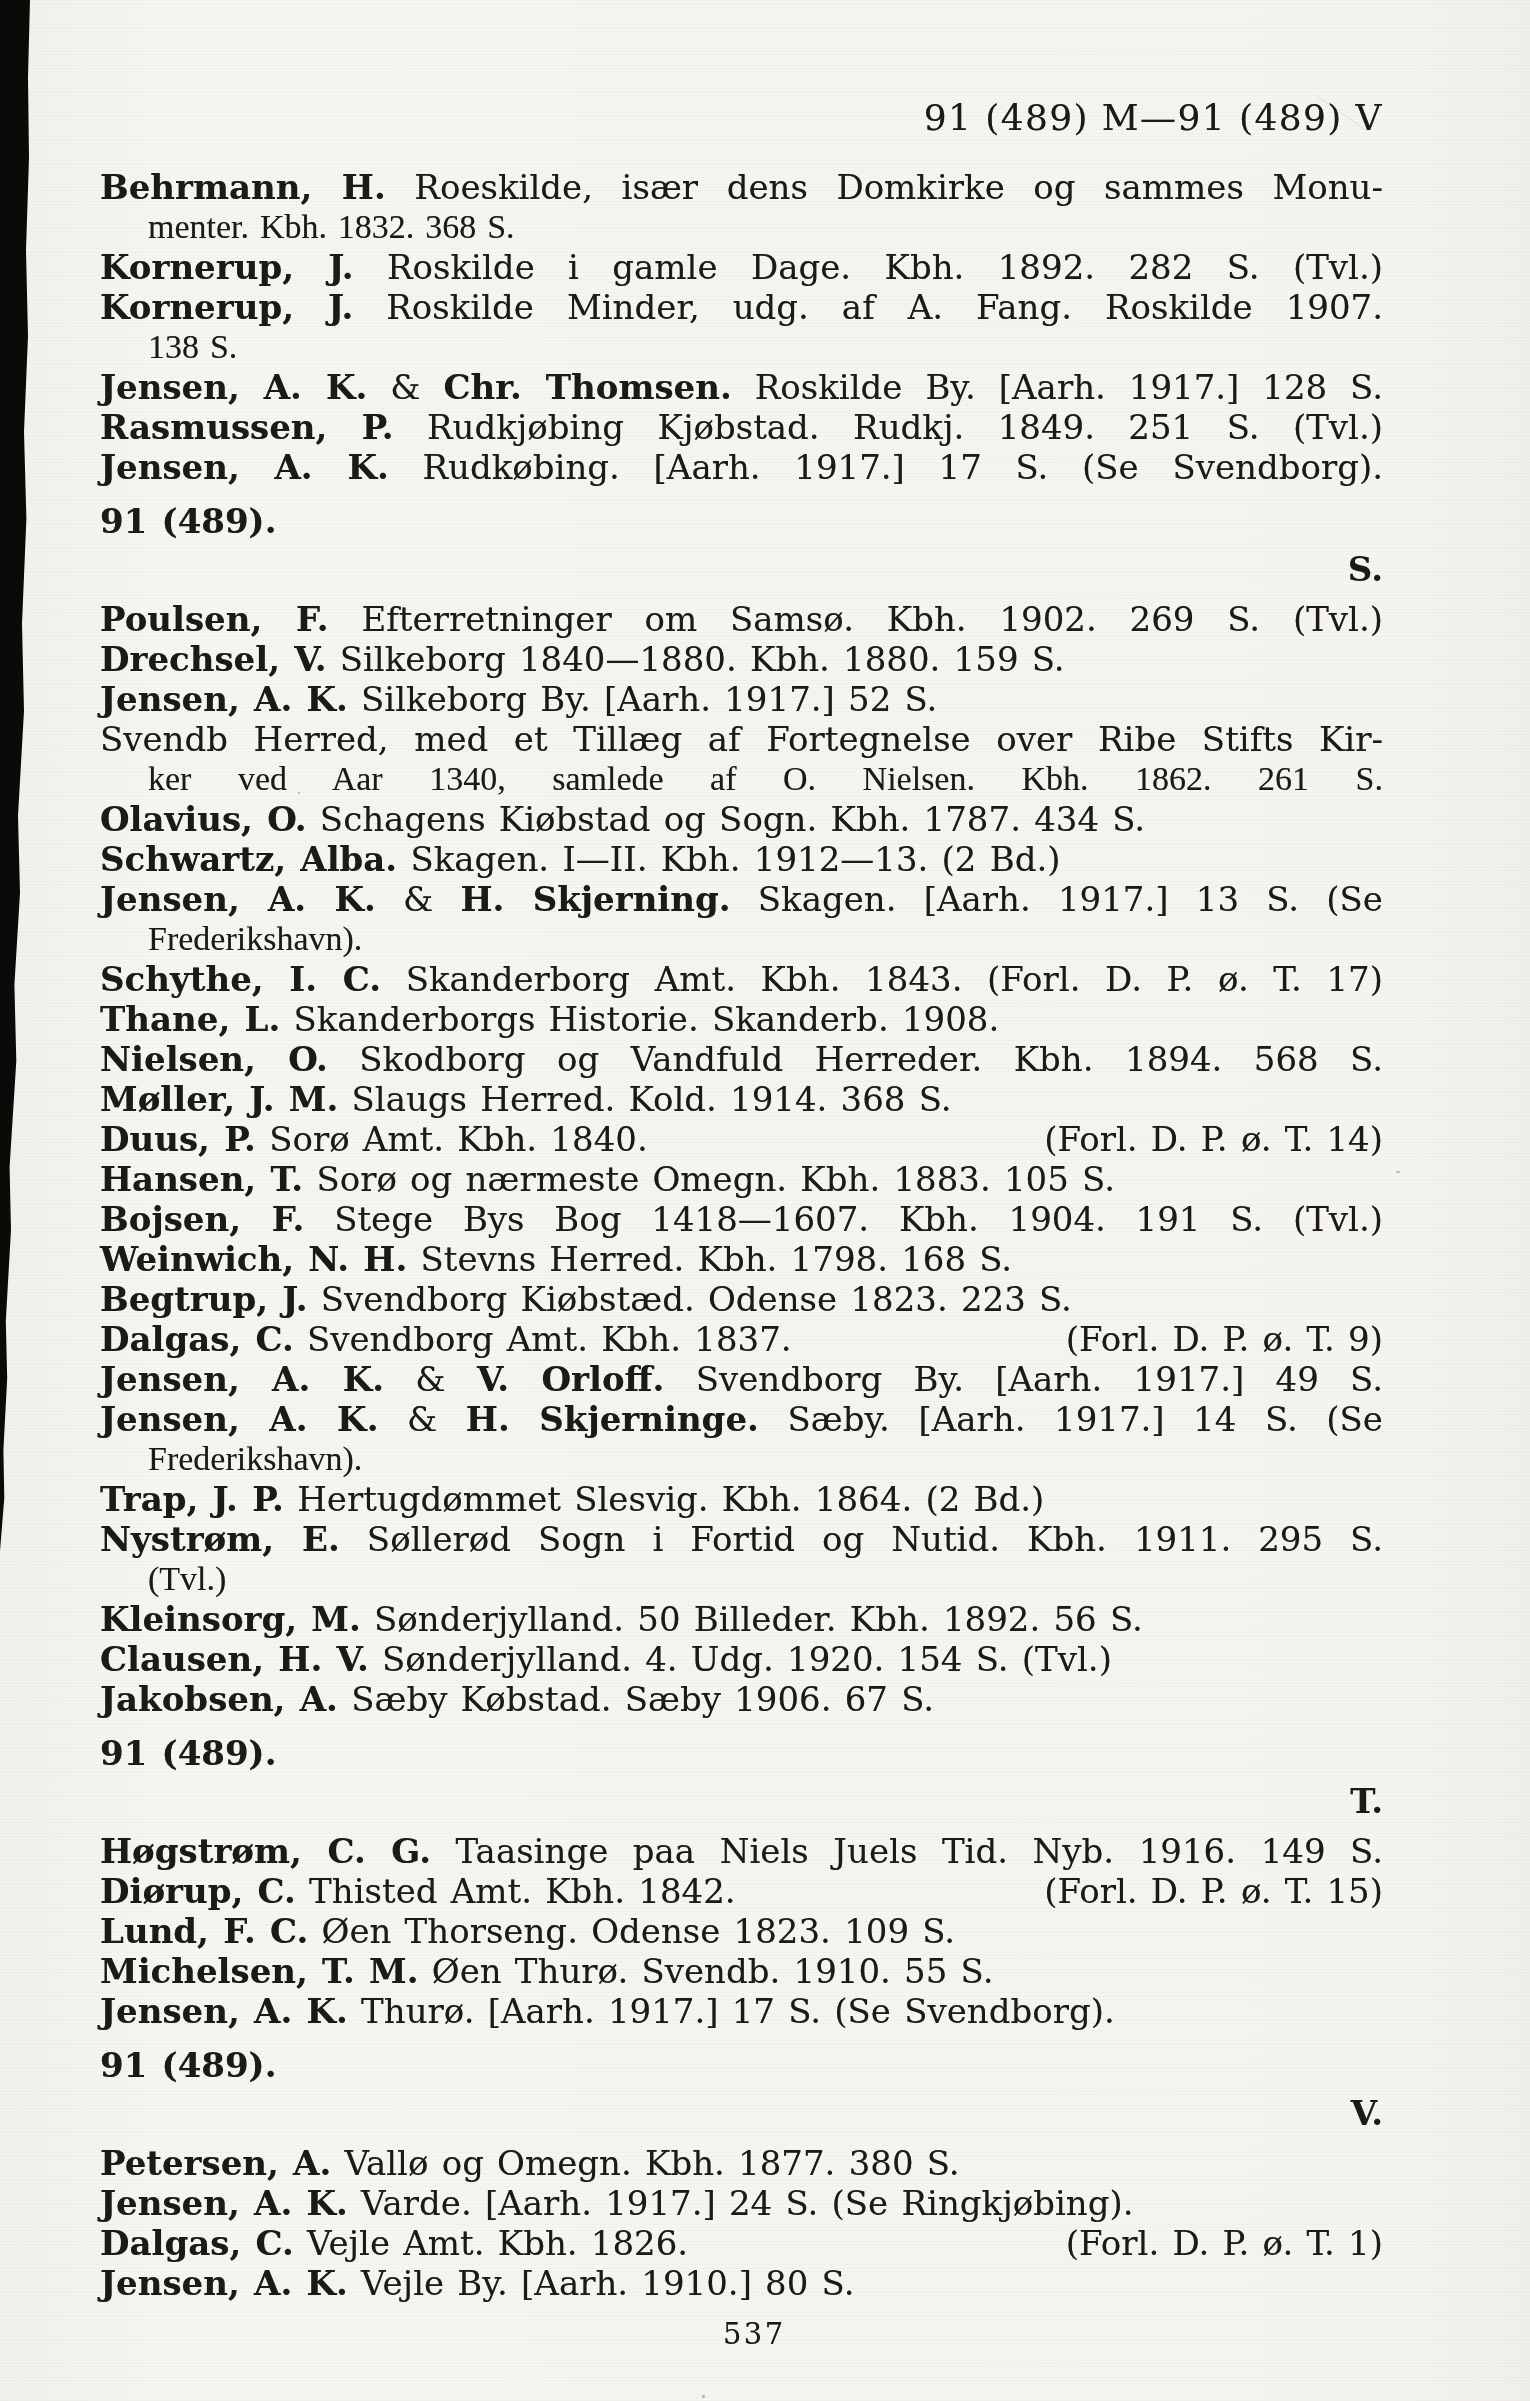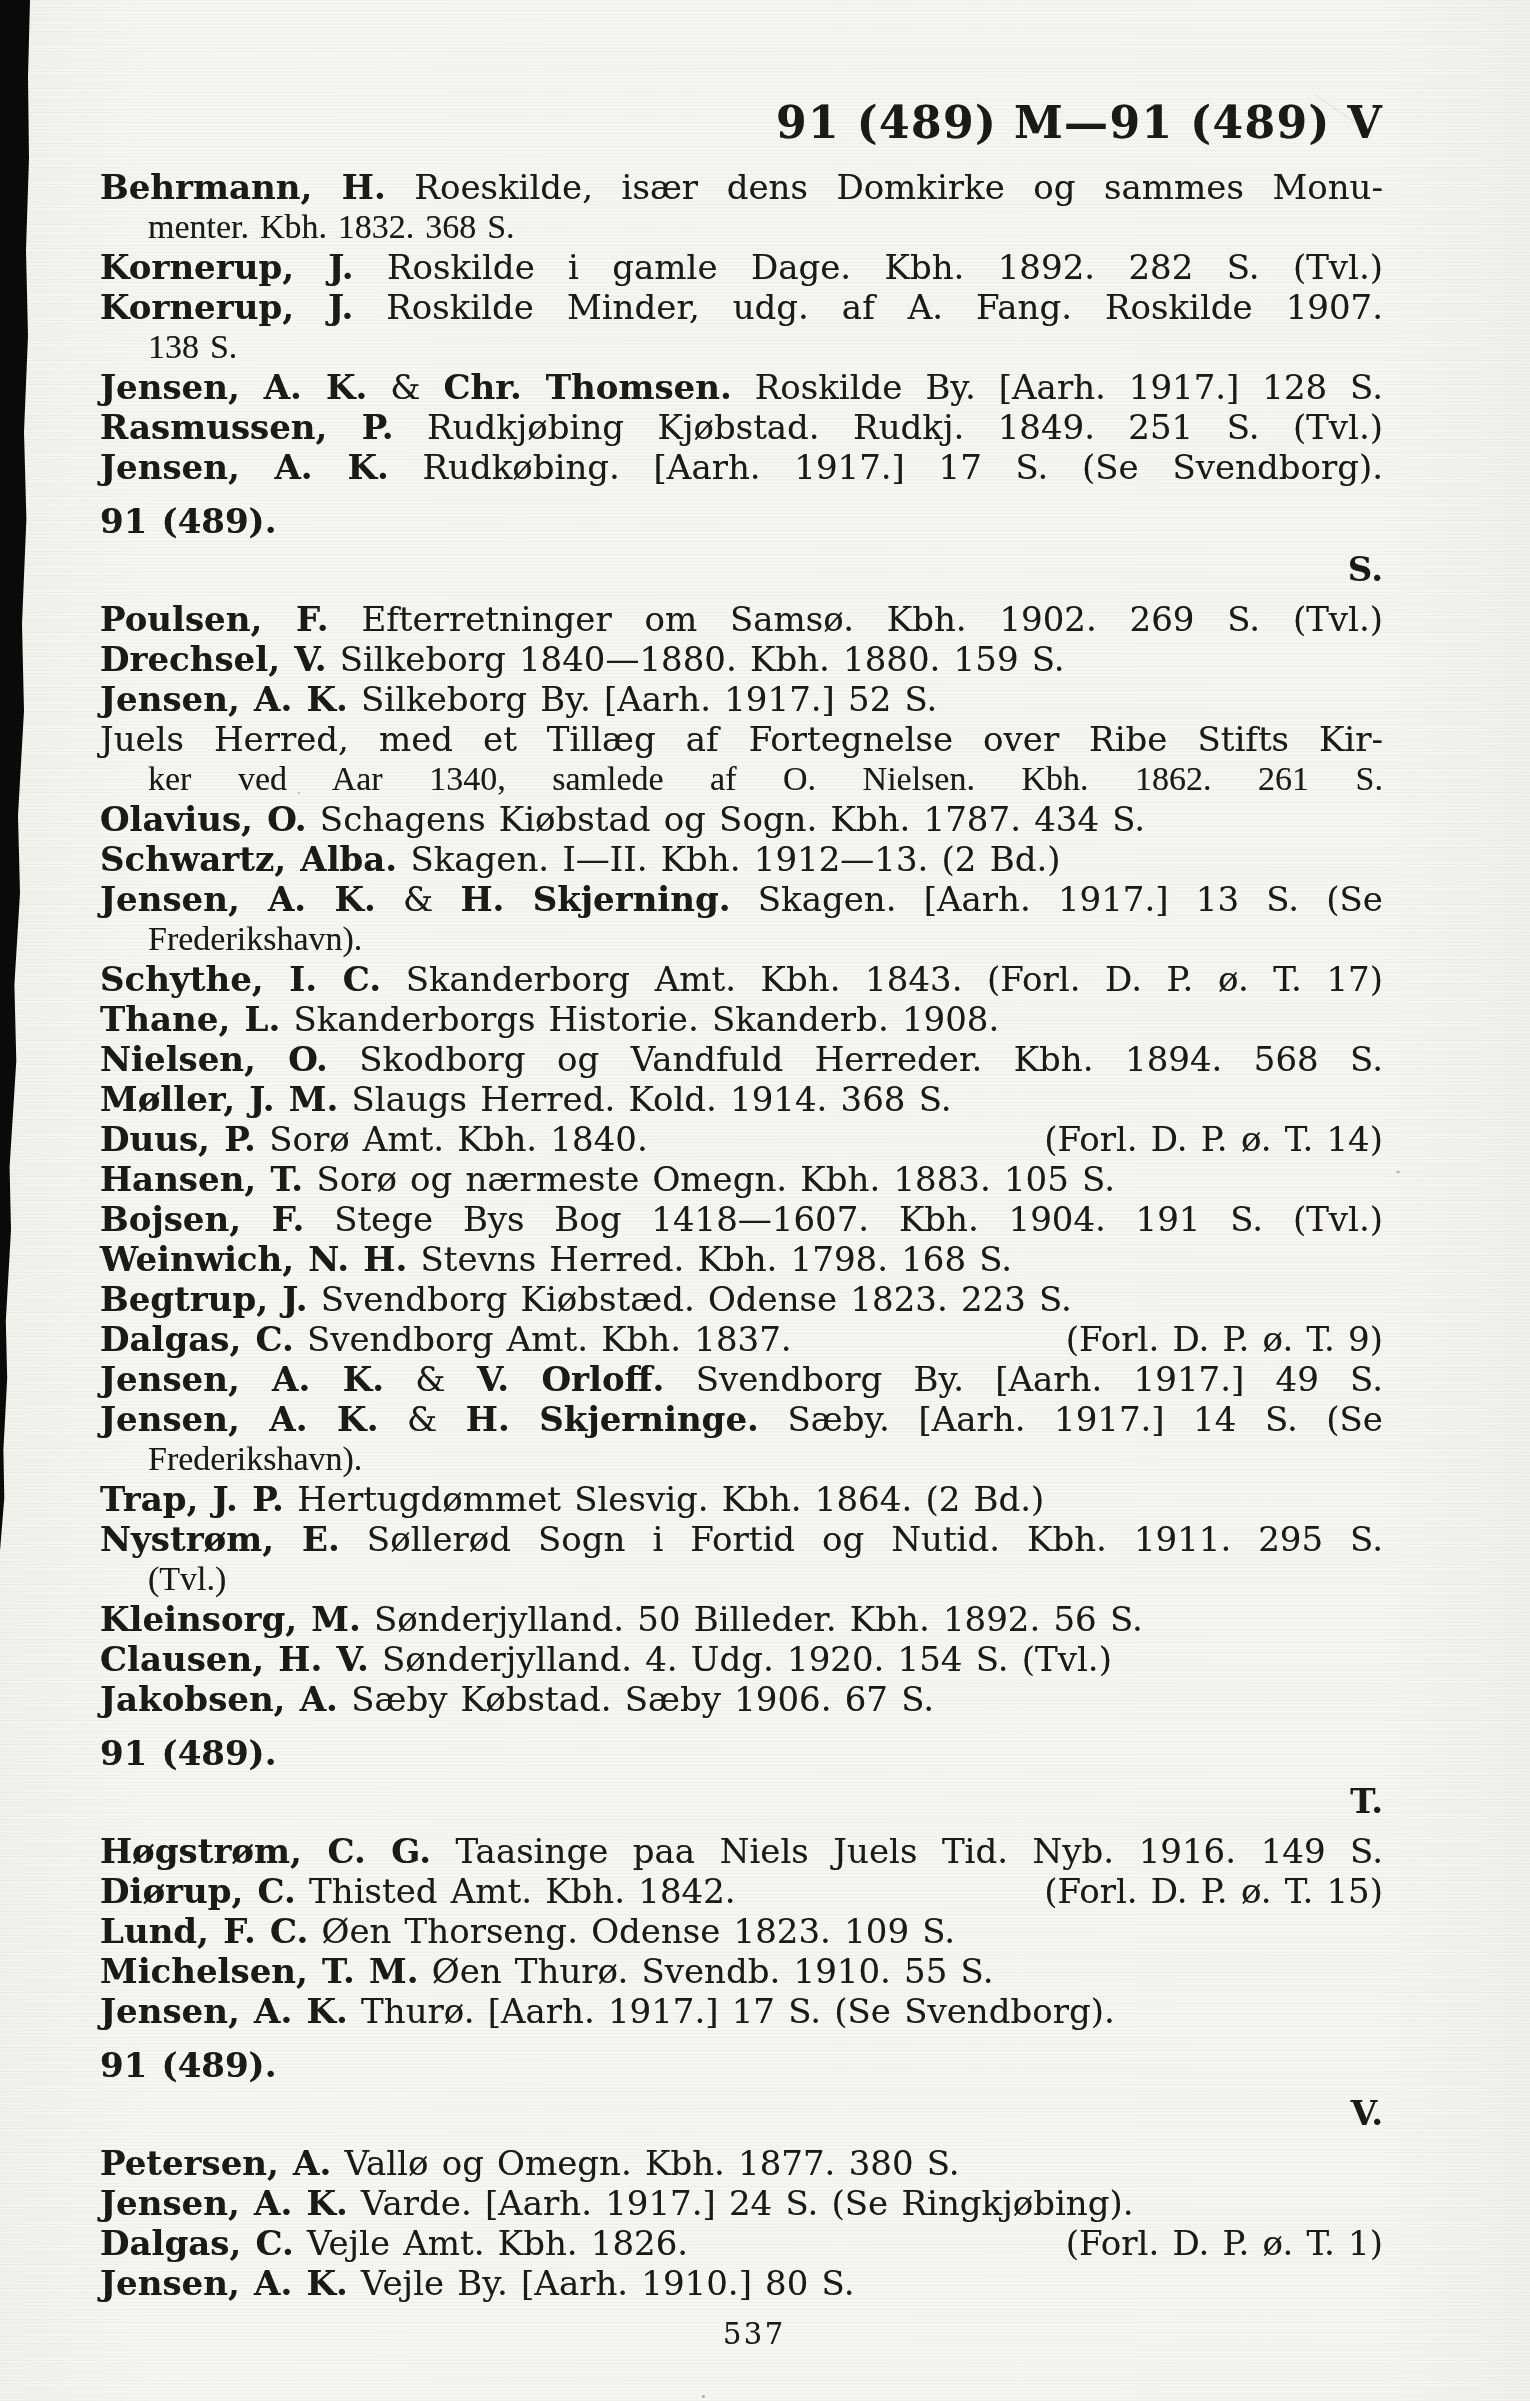--- a/index.html
+++ b/index.html
@@ -24,21 +24,21 @@
       20px 893px, 14.4px 985px, 16.3px 1061px, 9.6px 1167px, 11px 1230px,
       5.8px 1321px, 7.2px 1378px, 3.4px 1450px, 4.3px 1498px, 0 1551px);
   }
   .scratch{
     position:absolute;left:1341px;top:82px;width:1.4px;height:62px;
     background:rgba(60,55,48,0.10);transform:rotate(-55deg);
   }
   .speck{position:absolute;background:rgba(55,50,44,0.35);border-radius:50%;}
   .runhead{
     position:absolute;top:97px;right:147px;
-    font-size:44px;font-weight:bold;letter-spacing:1.4px;white-space:nowrap;
+    font-size:36px;font-weight:normal;letter-spacing:1.4px;white-space:nowrap;
     text-shadow:0 0 0.5px rgba(20,18,15,0.45);
   }
   .content{
     position:absolute;left:100px;right:147px;top:167px;
     font-size:34px;line-height:40px;word-spacing:2.4px;
     text-shadow:0 0 0.5px rgba(20,18,15,0.40);
   }
   .line{min-height:40px;}
   .line.ind{padding-left:48px;font-family:Liberation Serif, serif;}
   .line.just{text-align:justify;text-align-last:justify;}
@@ -72,21 +72,21 @@
       <div class="line just"><span><span class="b">Jensen, A. K.</span><span> &amp; </span><span class="b">Chr. Thomsen.</span><span> Roskilde By. [Aarh. 1917.] 128 S.</span></span></div>
       <div class="line just"><span><span class="b">Rasmussen, P.</span><span> Rudkjøbing Kjøbstad. Rudkj. 1849. 251 S. (Tvl.)</span></span></div>
       <div class="line just"><span><span class="b">Jensen, A. K.</span><span> Rudkøbing. [Aarh. 1917.] 17 S. (Se Svendborg).</span></span></div>
       <div class="line flex section">
         <span><span class="b">91 (489).</span></span>
         <span class="b">S.</span>
       </div>
       <div class="line just"><span><span class="b">Poulsen, F.</span><span> Efterretninger om Samsø. Kbh. 1902. 269 S. (Tvl.)</span></span></div>
       <div class="line"><span><span class="b">Drechsel, V.</span><span> Silkeborg 1840—1880. Kbh. 1880. 159 S.</span></span></div>
       <div class="line"><span><span class="b">Jensen, A. K.</span><span> Silkeborg By. [Aarh. 1917.] 52 S.</span></span></div>
-      <div class="line just"><span><span>Juels Herred, med et Tillæg af Fortegnelse over Ribe Stifts Kir-</span></span></div>
+      <div class="line just"><span><span>Svendb Herred, med et Tillæg af Fortegnelse over Ribe Stifts Kir-</span></span></div>
       <div class="line ind just"><span><span>ker ved Aar 1340, samlede af O. Nielsen. Kbh. 1862. 261 S.</span></span></div>
       <div class="line"><span><span class="b">Olavius, O.</span><span> Schagens Kiøbstad og Sogn. Kbh. 1787. 434 S.</span></span></div>
       <div class="line"><span><span class="b">Schwartz, Alba.</span><span> Skagen. I—II. Kbh. 1912—13. (2 Bd.)</span></span></div>
       <div class="line just"><span><span class="b">Jensen, A. K.</span><span> &amp; </span><span class="b">H. Skjerning.</span><span> Skagen. [Aarh. 1917.] 13 S. (Se</span></span></div>
       <div class="line ind"><span><span>Frederikshavn).</span></span></div>
       <div class="line just"><span><span class="b">Schythe, I. C.</span><span> Skanderborg Amt. Kbh. 1843. (Forl. D. P. ø. T. 17)</span></span></div>
       <div class="line"><span><span class="b">Thane, L.</span><span> Skanderborgs Historie. Skanderb. 1908.</span></span></div>
       <div class="line just"><span><span class="b">Nielsen, O.</span><span> Skodborg og Vandfuld Herreder. Kbh. 1894. 568 S.</span></span></div>
       <div class="line"><span><span class="b">Møller, J. M.</span><span> Slaugs Herred. Kold. 1914. 368 S.</span></span></div>
       <div class="line flex">

